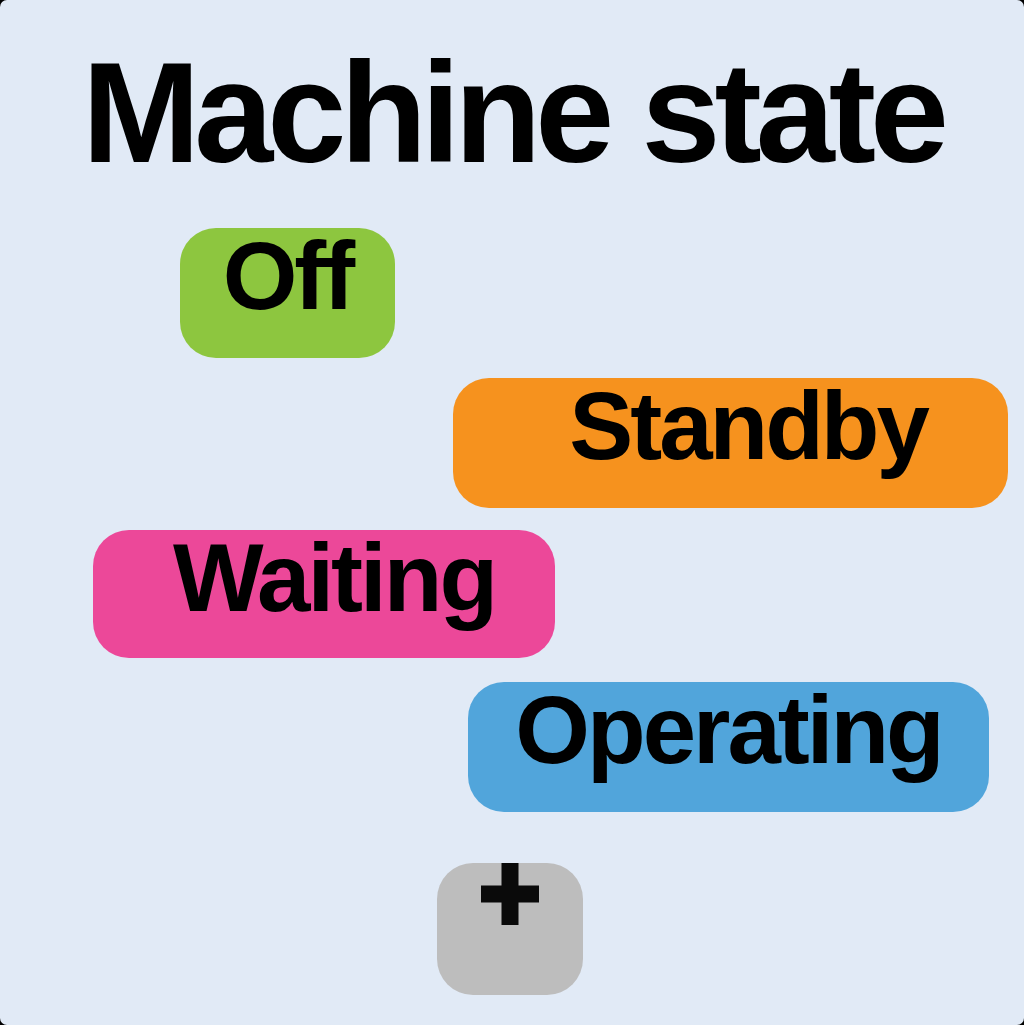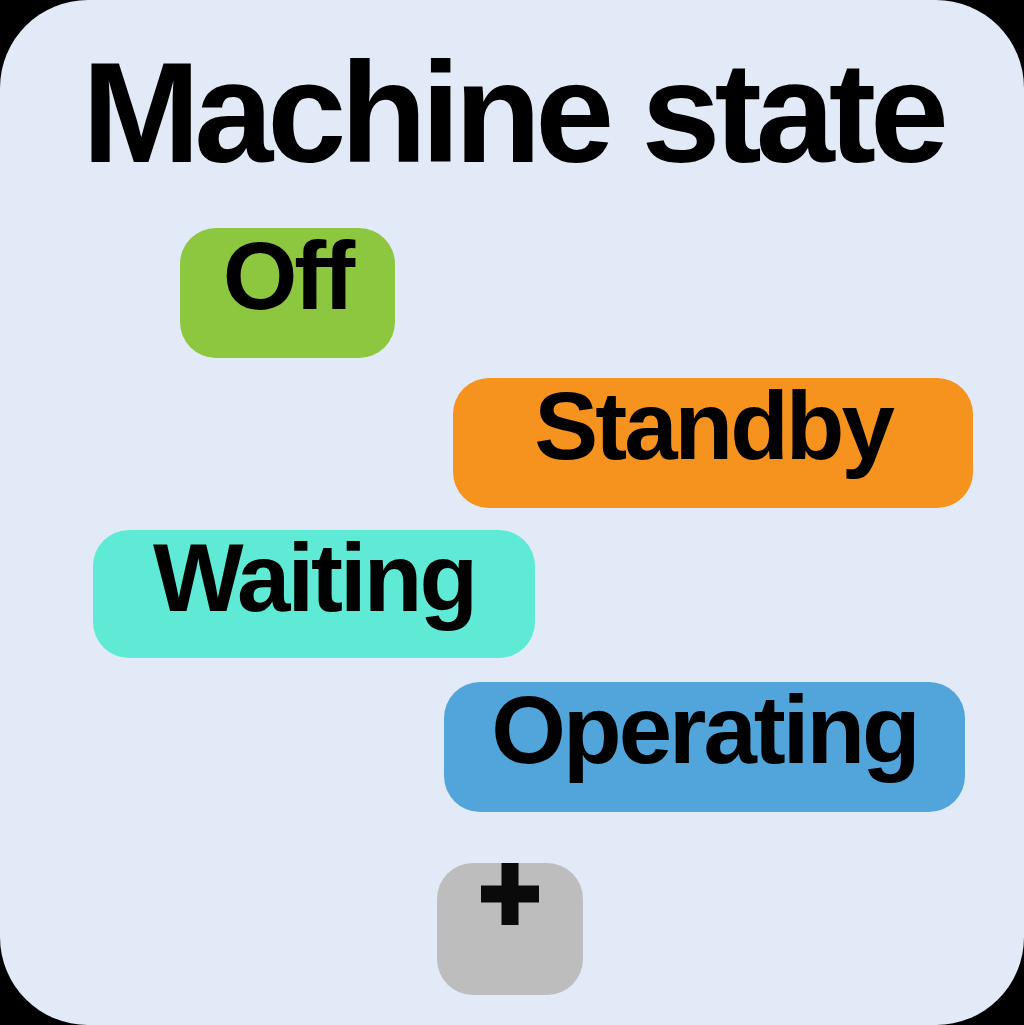--- a/index.html
+++ b/index.html
@@ -72,37 +72,37 @@
     left: 0;
     transform: translateY(-50%);
     width: 58px;
     height: 17px;
     background: #0a0a0a;
   }
 </style>
 </head>
 <body>
 
-<div class="panel" data-bind-style="backgroundColor:panel.background_color" style="background-color: rgb(225, 234, 246);">
+<div class="panel" data-bind-style="backgroundColor:panel.background_color" style="background-color: rgb(225, 234, 246); border-radius: 7px;">
 
   <h1 class="title" data-bind="panel.title">Machine state</h1>
 
   <div class="badge badge-off" data-bind-style="backgroundColor:states.0.color" style="background-color: rgb(141, 198, 63);">
     <span class="badge-label" data-bind="states.0.label">Off</span>
   </div>
 
-  <div class="badge badge-standby" data-bind-style="backgroundColor:states.1.color" style="background-color: rgb(246, 146, 30);">
+  <div class="badge badge-standby" data-bind-style="backgroundColor:states.1.color" style="background-color: rgb(246, 146, 30); padding-left: 35px;">
     <span class="badge-label" data-bind="states.1.label">Standby</span>
   </div>
 
-  <div class="badge badge-waiting" data-bind-style="backgroundColor:states.2.color" style="background-color: #5eead4;">
+  <div class="badge badge-waiting" data-bind-style="backgroundColor:states.2.color" style="background-color: #ec4899; padding-left: 20px;">
     <span class="badge-label" data-bind="states.2.label">Waiting</span>
   </div>
 
-  <div class="badge badge-operating" data-bind-style="backgroundColor:states.3.color" style="background-color: rgb(81, 165, 219);">
+  <div class="badge badge-operating" data-bind-style="backgroundColor:states.3.color" style="background-color: rgb(81, 165, 219); margin-left: 24px;">
     <span class="badge-label" data-bind="states.3.label">Operating</span>
   </div>
 
   <div class="badge badge-add" data-bind-style="backgroundColor:add_button.color" aria-label="+" style="background-color: rgb(189, 189, 189);">
     <span class="plus-icon">
       <span class="plus-v"></span>
       <span class="plus-h"></span>
     </span>
   </div>
 

